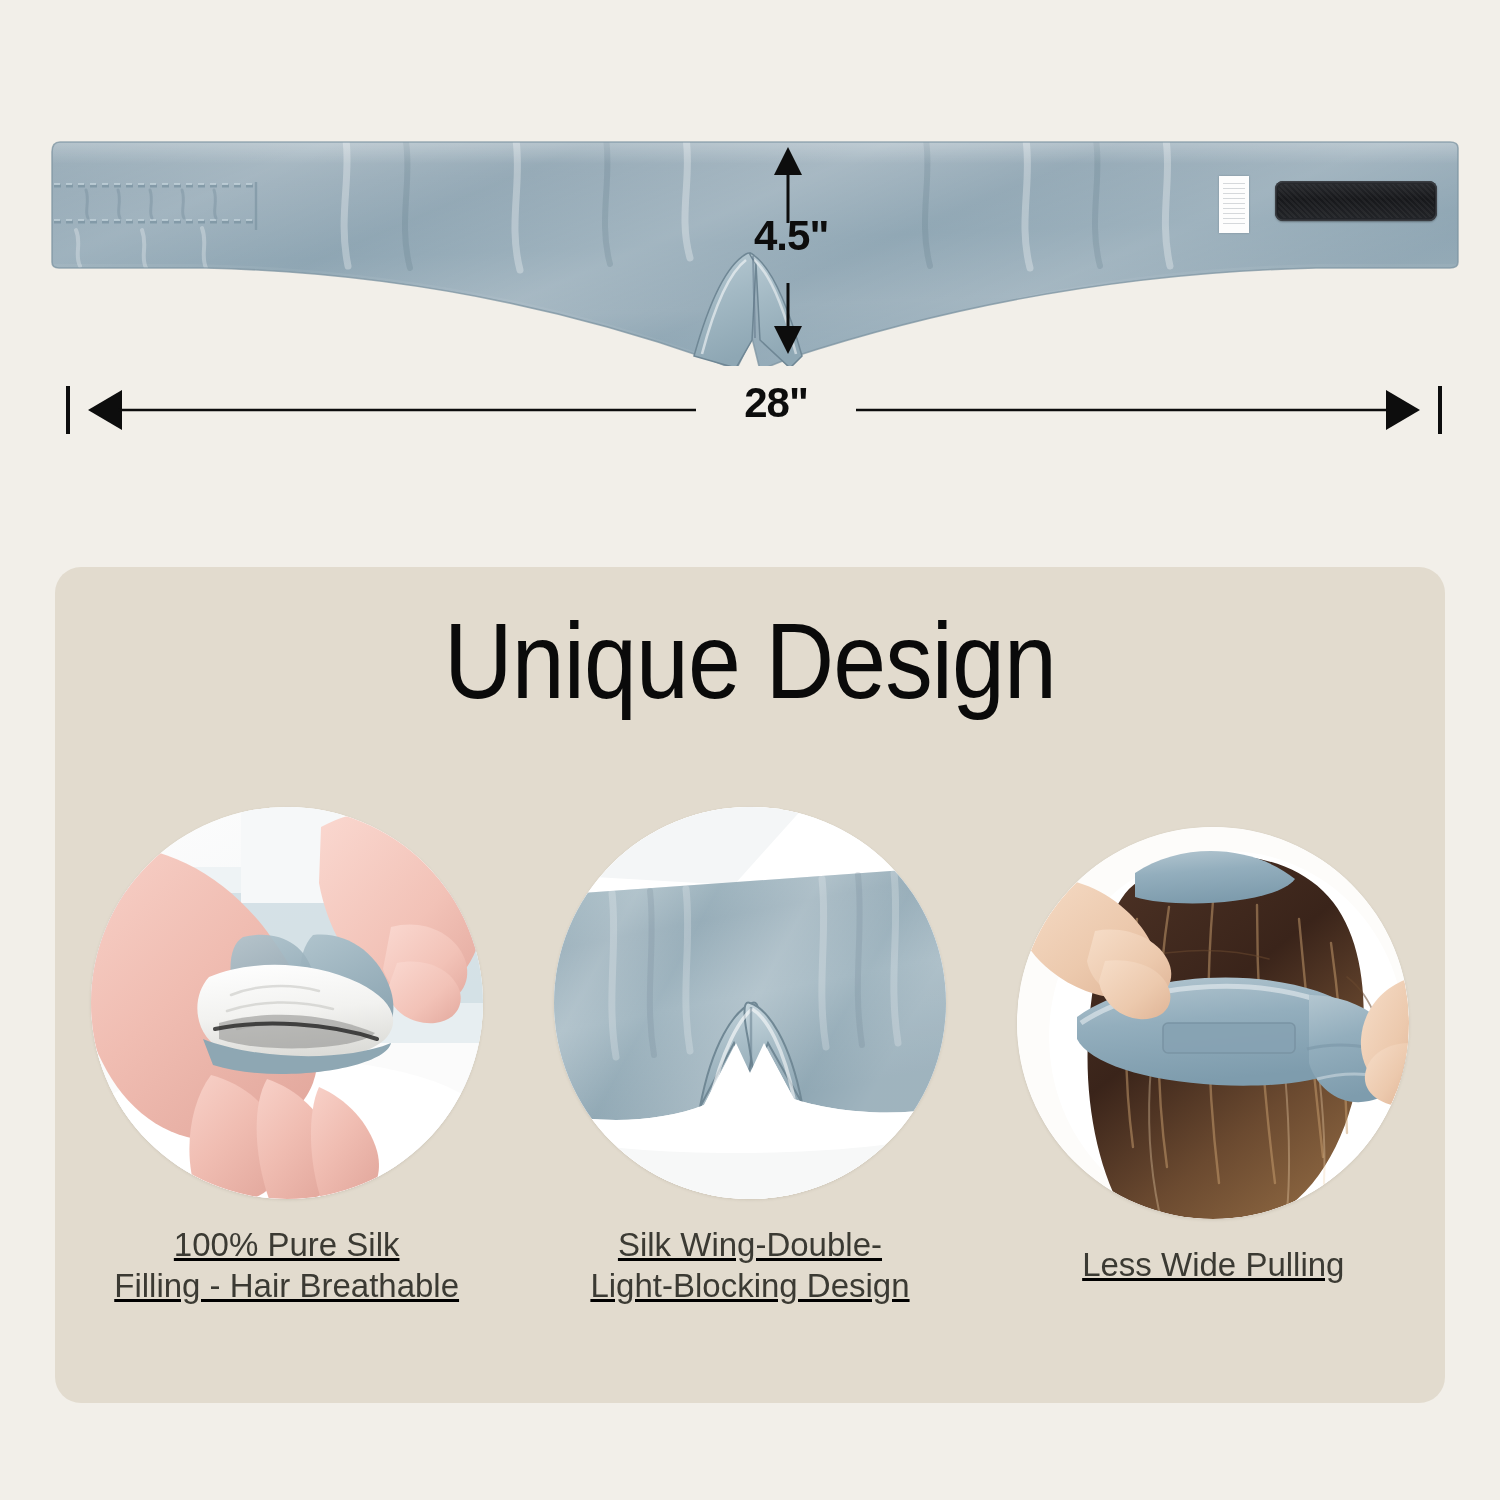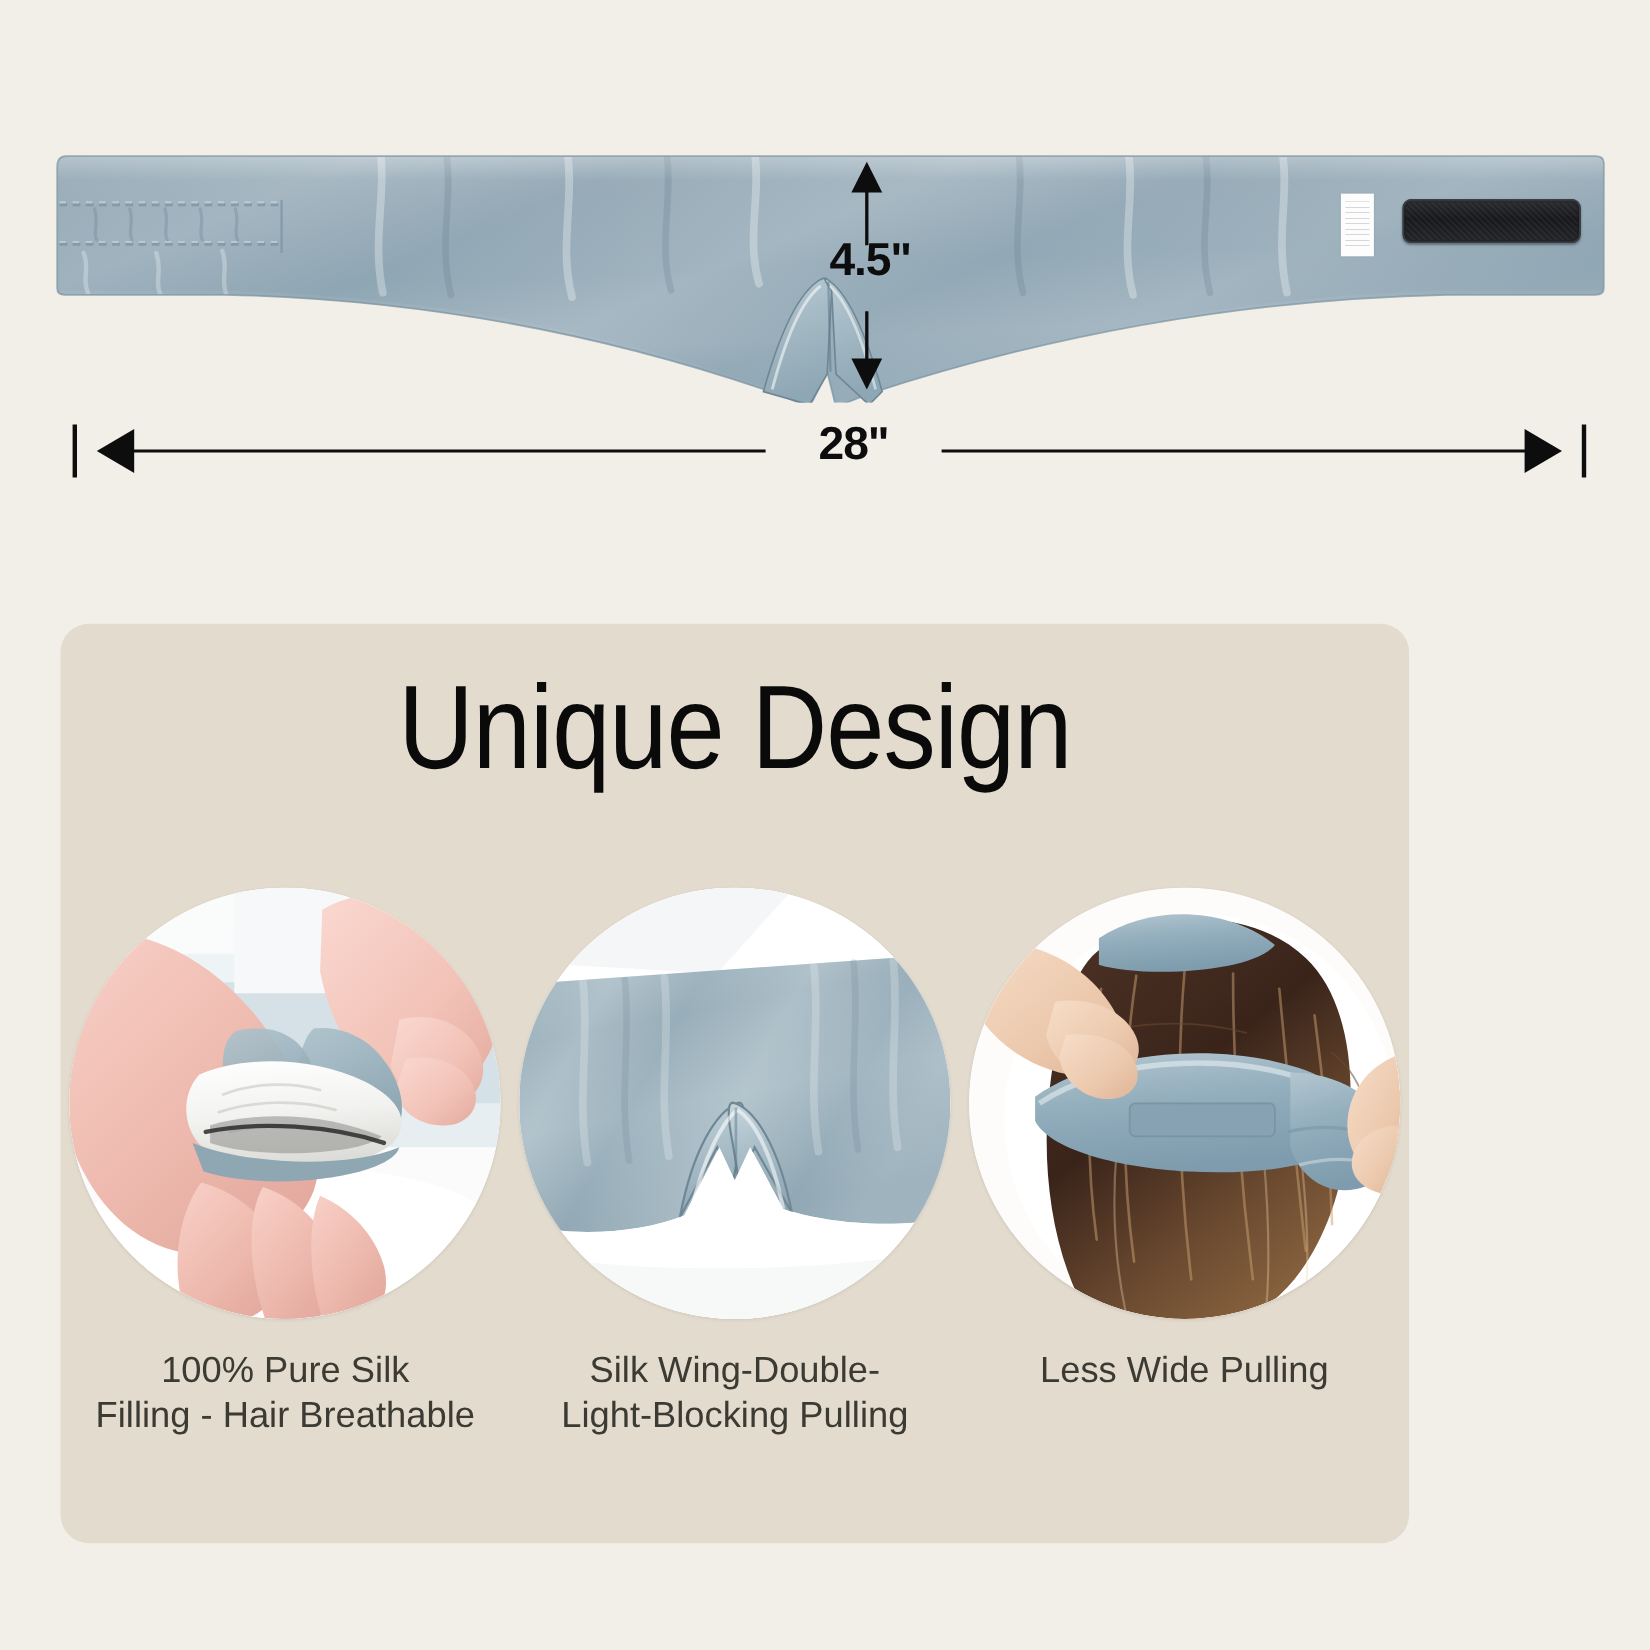--- a/index.html
+++ b/index.html
@@ -62,37 +62,37 @@
   #dim-h svg { position:absolute; left:0; top:0; }
   #dim-h-label {
     position:absolute; left:636px; top:-2px; width:160px;
     font-size:42px; font-weight:bold; color:#0d0d0d;
     text-align:center; line-height:1; letter-spacing:-1px;
     background:#f2efe9; padding:2px 8px;
   }
 
   
   #panel {
-    position:absolute; left:55px; top:567px; width:1226px; height:836px;
+    position:absolute; left:55px; top:567px; width:1390px; height:836px;
     background:#e2dbce; border-radius:26px;
   }
 
   #panel-title {
     position:absolute; left:0; top:40px; width:100%;
     text-align:center;
     font-size:108px; line-height:1;
     color:#0a0a0a;
     font-family:"Liberation Sans Narrow","Liberation Sans", sans-serif;
     transform:scaleX(.88);
     letter-spacing:-1px;
   }
 
   #features {
     position:absolute; left:0; top:240px; width:100%;
-    display:flex; justify-content:space-around; align-items:flex-start;
+    display:flex; justify-content:space-around; align-items:center;text-decoration:underline;
   }
   .feature { width:420px; display:flex; flex-direction:column; align-items:center; }
 
   .circle {
     width:392px; height:392px; border-radius:50%;
     overflow:hidden; position:relative;
     background:#fff;
     box-shadow:0 1px 3px rgba(120,110,95,.18);
   }
   .circle svg { display:block; width:100%; height:100%; }
@@ -379,21 +379,21 @@
           <path d="M240,292 C230,240 212,210 198,202" fill="none" stroke="#ffffff" stroke-width="3.5" opacity=".55"></path>
           <path d="M197,200 L197,266" fill="none" stroke="#62798a" stroke-width="2.4" opacity=".5"></path>
 
           <path d="M0,306 C50,318 110,314 150,298 L182,236 L196,266 L210,236 L240,292
                    C270,302 330,312 392,300 L392,392 L0,392 Z" fill="#ffffff"></path>
           <path d="M0,330 C80,352 300,352 392,326 L392,392 L0,392 Z" fill="#f7f8f8"></path>
         </svg>
       </div>
       <div class="caption">
         <div>Silk Wing-Double-</div>
-        <div>Light-Blocking Pulling</div>
+        <div>Light-Blocking Design</div>
       </div>
     </div>
 
     <div class="feature">
       <div class="circle">
         <svg viewBox="0 0 392 392">
           <defs>
             <linearGradient id="hairG" x1="0.2" y1="0" x2="0.8" y2="1">
               <stop offset="0%" stop-color="#4b3124"></stop>
               <stop offset="40%" stop-color="#3a241a"></stop>

